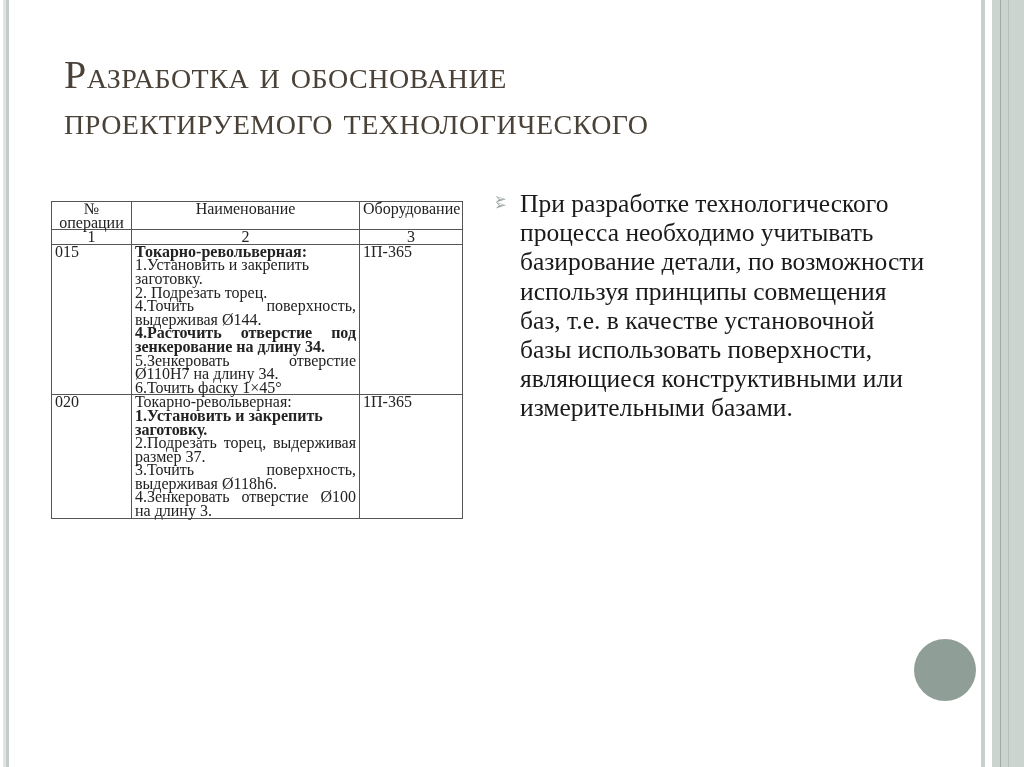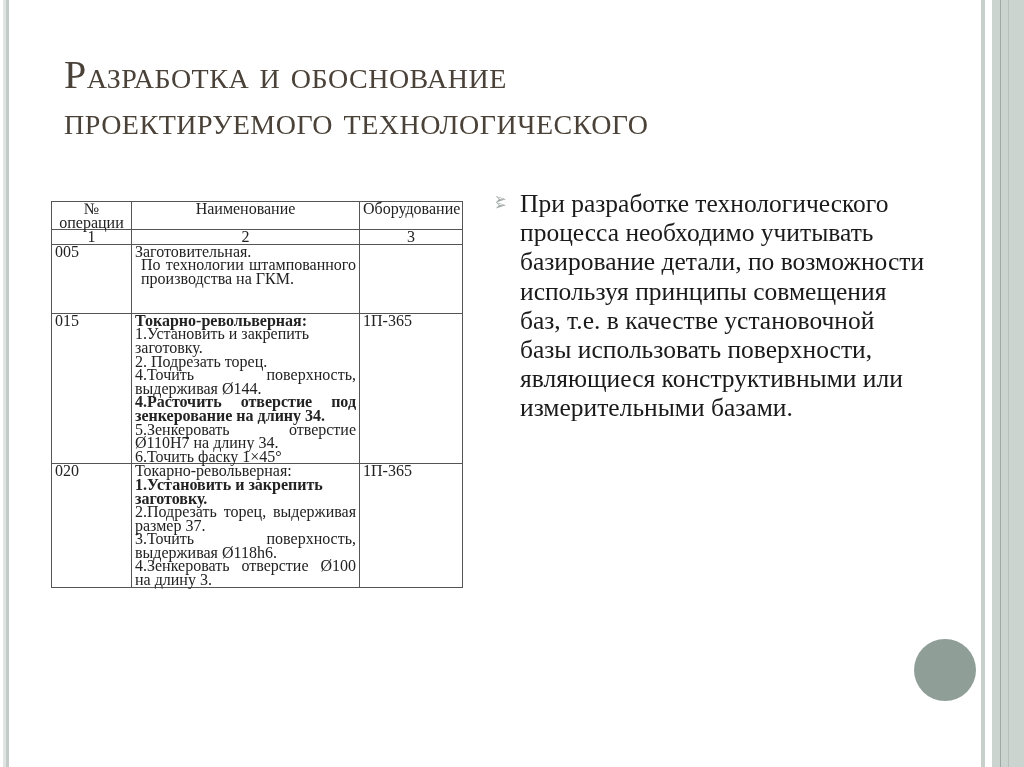--- a/index.html
+++ b/index.html
@@ -43,28 +43,20 @@
       <tr>
     <th>№ операции</th>
     <th>Наименование</th>
     <th>Оборудование</th>
   </tr>
   <tr>
     <td class="num">1</td>
     <td class="num">2</td>
     <td class="num">3</td>
   </tr>
-  <tr style="height:69px">
-    <td>005</td>
-    <td>
-      <div>Заготовительная.</div>
-      <div class="just" style="padding-left:6px">По технологии штампованного производства на ГКМ.</div>
-    </td>
-    <td></td>
-  </tr>
   <tr style="height:143px">
     <td>015</td>
     <td>
       <div class="bold">Токарно-револьверная:</div>
       <div>1.Установить и закрепить заготовку.</div>
       <div>2. Подрезать торец.</div>
       <div class="just">4.Точить поверхность, выдерживая Ø144.</div>
       <div class="just bold">4.Расточить отверстие под зенкерование на длину 34.</div>
       <div class="just">5.Зенкеровать отверстие Ø110H7 на длину 34.</div>
       <div>6.Точить фаску 1×45°</div>

